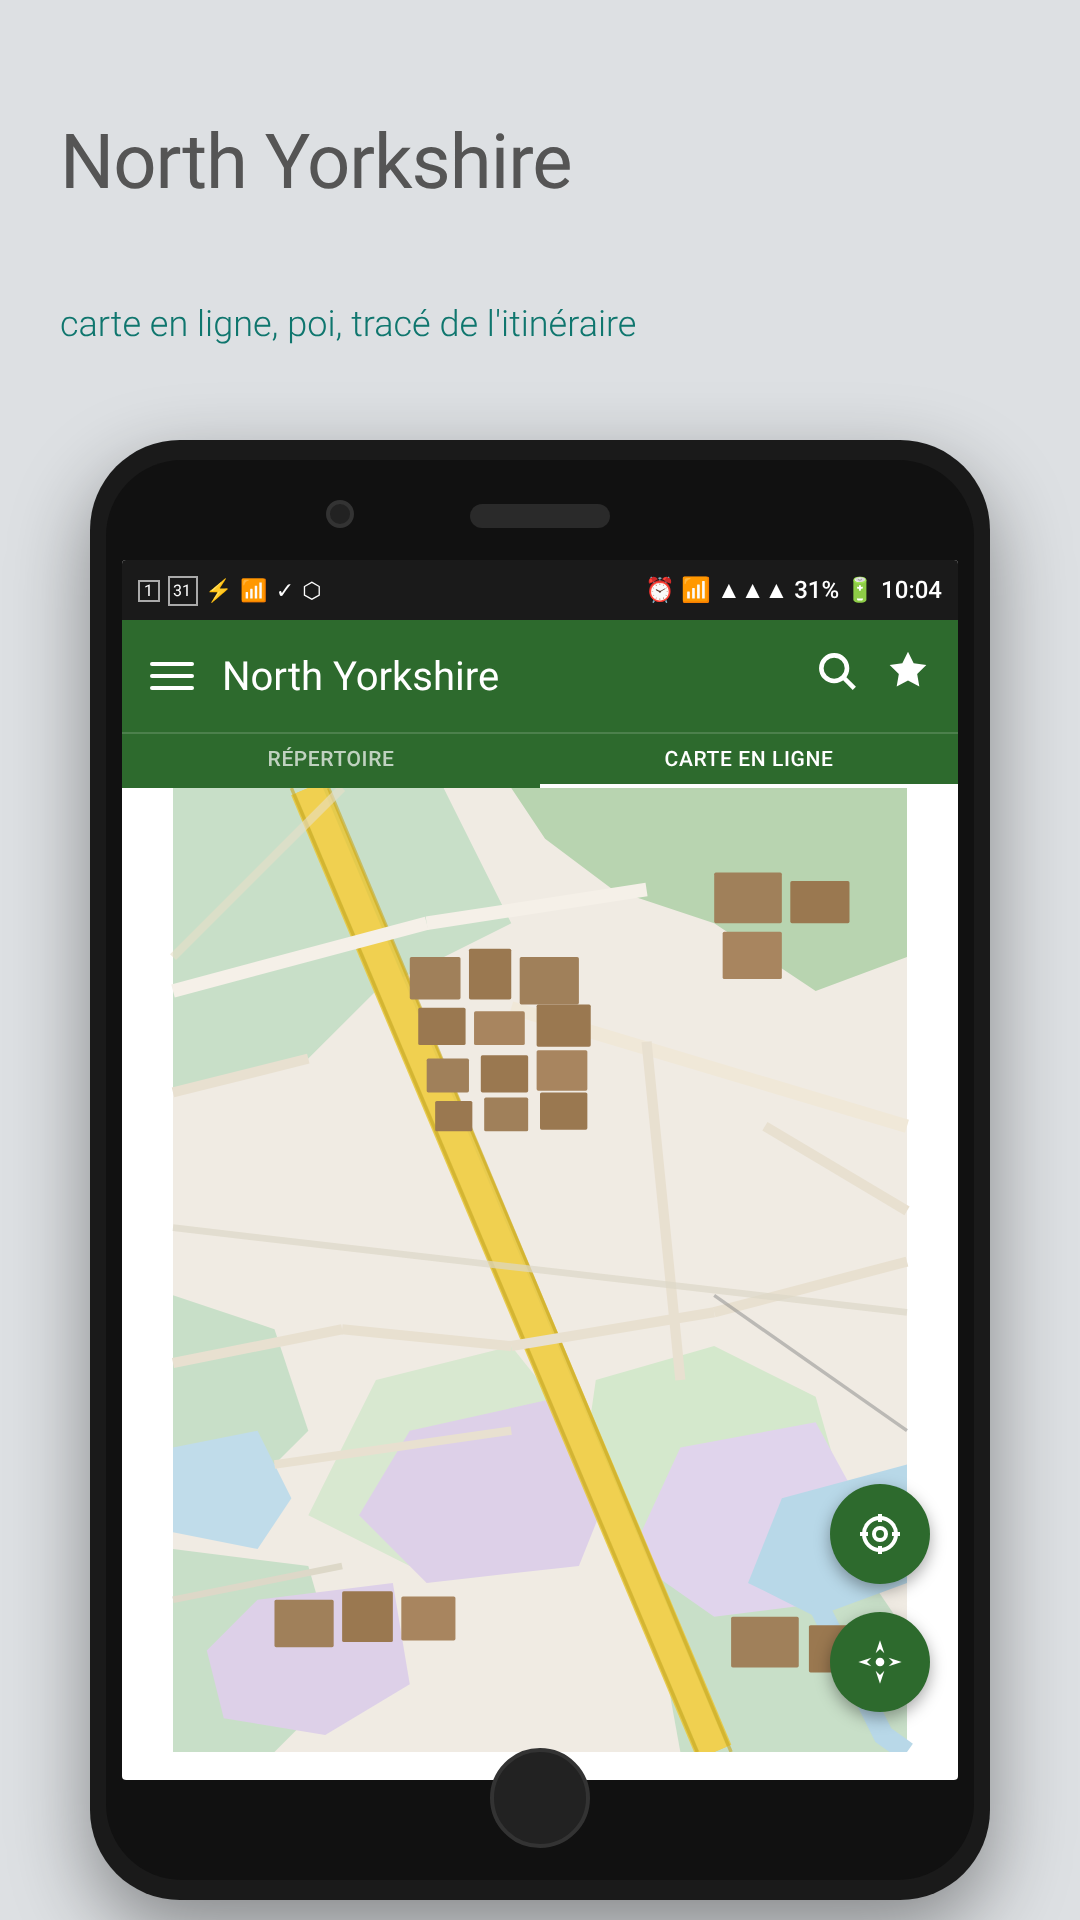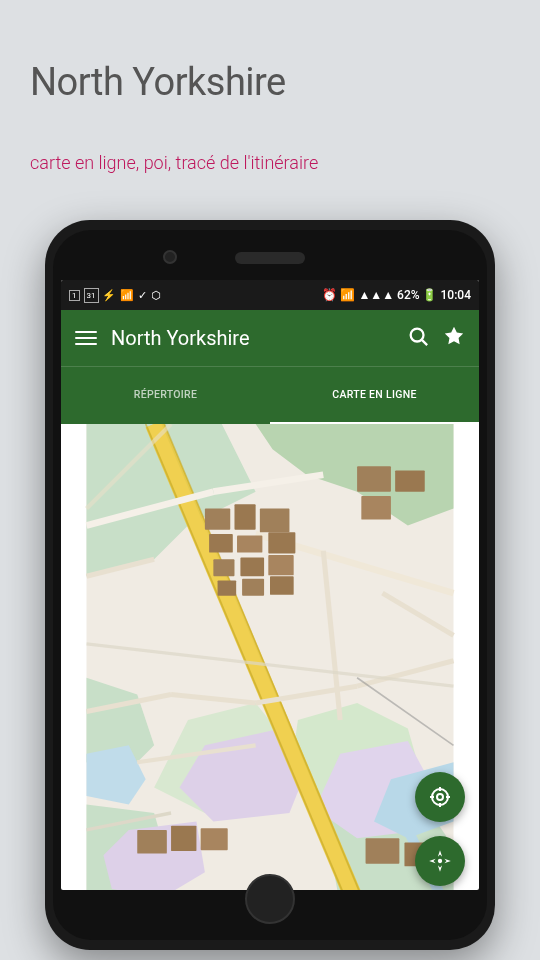--- a/index.html
+++ b/index.html
@@ -34,21 +34,21 @@
     .app-title {
       font-size: 38px;
       font-weight: 400;
       color: #555;
       letter-spacing: -0.5px;
       margin-bottom: 8px;
     }
 
     .app-subtitle {
       font-size: 18px;
-      color: #be185d;
+      color: #0f766e;
       font-weight: 300;
       margin-top: 48px;
     }
 
     
     .phone-frame {
       position: absolute;
       top: 220px;
       left: 45px;
       width: 450px;
@@ -167,21 +167,21 @@
     .hamburger span {
       display: block;
       width: 22px;
       height: 2px;
       background: white;
       border-radius: 1px;
     }
 
     
     .tab-bar {
-      height: 58px;
+      height: 28px;
       background: #2d6a2d;
       display: flex;
       align-items: stretch;
       border-top: 1px solid rgba(255,255,255,0.15);
     }
 
     .tab-item {
       flex: 1;
       display: flex;
       align-items: center;
@@ -275,21 +275,21 @@
           <span style="border:1px solid #aaa;padding:2px 2px;font-size:8px;">31</span>
           <span>⚡</span>
           <span>📶</span>
           <span>✓</span>
           <span>⬡</span>
         </div>
         <div class="status-right">
           <span>⏰</span>
           <span>📶</span>
           <span>▲▲▲</span>
-          <span>62%</span>
+          <span>31%</span>
           <span>🔋</span>
           <span>10:04</span>
         </div>
       </div>
 
       <div class="toolbar">
         <div class="hamburger">
           <span></span>
             <span></span>
             <span></span>

